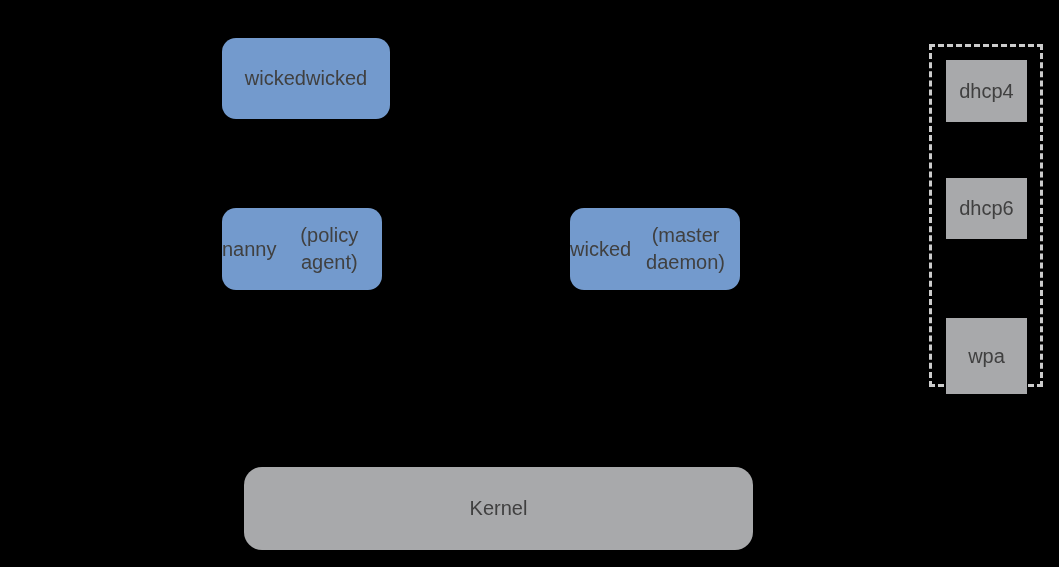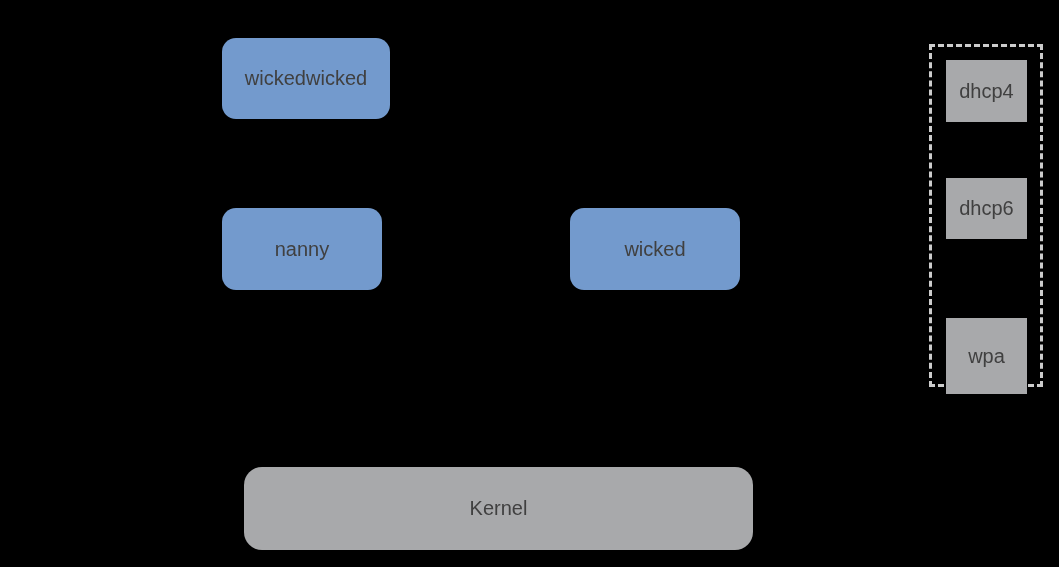--- a/index.html
+++ b/index.html
@@ -56,24 +56,26 @@
 
 <div>
 
   <div id="wicked-client" class="node node-blue">
     <span class="line">wicked</span>
     <span class="line">wicked</span>
   </div>
 
   <div id="nanny" class="node node-blue">
     <span class="line">nanny</span>
+    <span class="line">(policy agent)</span>
   </div>
 
   <div id="master-daemon" class="node node-blue">
     <span class="line">wicked</span>
+    <span class="line">(master daemon)</span>
   </div>
 
   <div class="supplicants-group"></div>
 
   <div id="supplicant-dhcp4" class="node node-gray">
     <span class="line">dhcp4</span>
   </div>
 
   <div id="supplicant-dhcp6" class="node node-gray">
     <span class="line">dhcp6</span>

